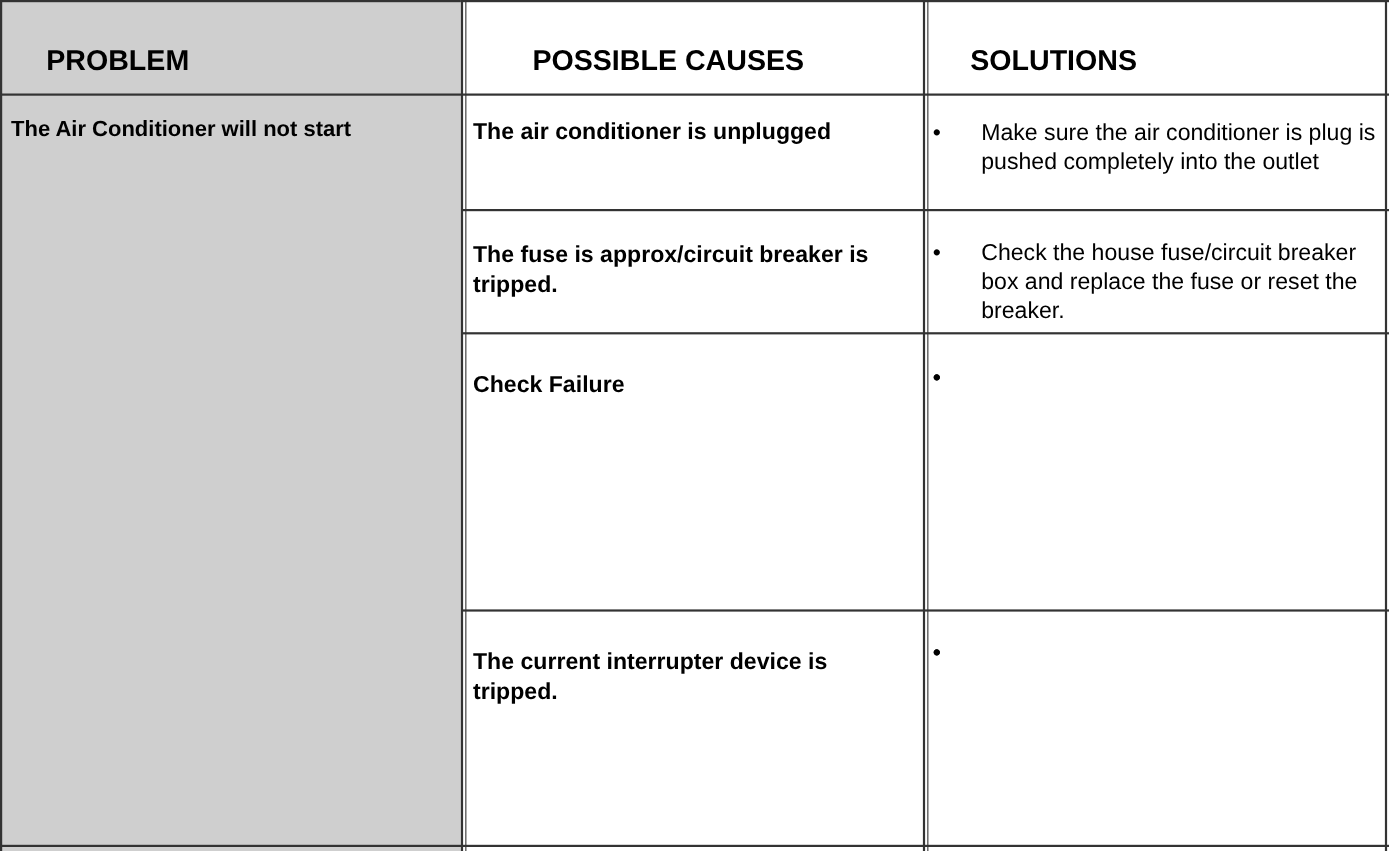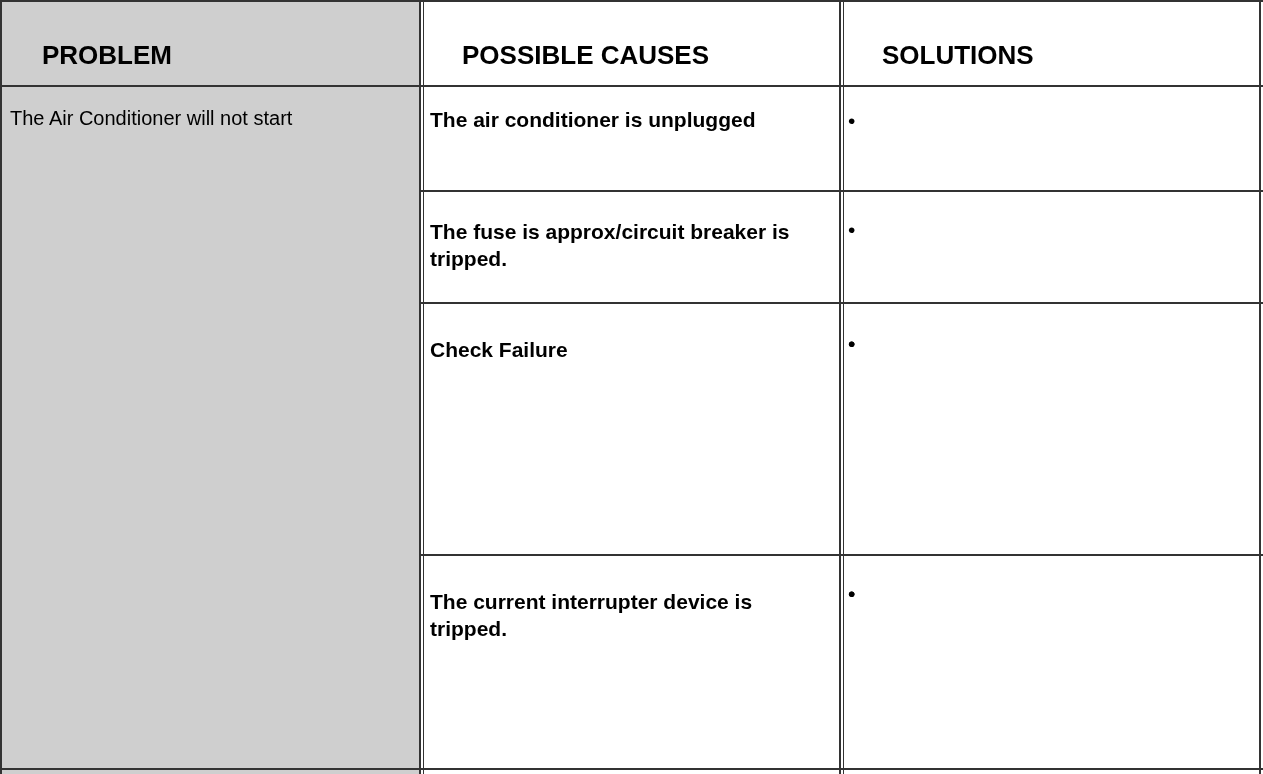--- a/index.html
+++ b/index.html
@@ -1,21 +1,21 @@
 <!DOCTYPE html>
 <html><head>
 <meta charset="utf-8">
 <style>
   html,body{margin:0;padding:0;background:#fff;}
   body{width:1263px;height:774px;overflow:hidden;position:relative;font-family:"Liberation Sans",sans-serif;color:#000;}
   .col-problem{position:absolute;left:0;top:0;width:419px;height:774px;background:#cfcfcf;border-left:2px solid #333;border-top:2px solid #333;box-sizing:border-box;}
   .vline{position:absolute;top:0;height:774px;border-left:2px solid #333;border-right:1px solid #333;width:2px;}
   .hline{position:absolute;height:0;border-top:2px solid #333;}
   .hdr{position:absolute;top:40px;font-weight:bold;font-size:26px;margin-left:32px;}
-  .prob{position:absolute;left:10px;top:107px;font-weight:normal;font-size:20px;}
+  .prob{position:absolute;left:10px;top:107px;font-weight:bold;font-size:20px;}
   .cause{position:absolute;left:430px;width:395px;font-size:21px;line-height:27px;font-weight:bold;}
   .sol{position:absolute;left:848px;width:405px;font-size:21px;line-height:26.5px;}
   .sol ul{margin:0;padding:0;list-style:none;}
   .sol li{position:relative;padding-left:44px;}
   .sol li .b{position:absolute;left:0;top:0;}
 </style>
 </head>
 <body>
 
 <div class="col-problem"></div>
@@ -24,38 +24,38 @@
 <div class="vline" style="left:839px;"></div>
 <div class="vline" style="left:1259px;"></div>
 
 <div class="hline" style="left:0;top:85px;width:1263px;"></div>
 <div class="hline" style="left:420px;top:190px;width:843px;"></div>
 <div class="hline" style="left:420px;top:302px;width:843px;"></div>
 <div class="hline" style="left:420px;top:554px;width:843px;"></div>
 <div class="hline" style="left:0;top:768px;width:1263px;"></div>
 
 <div class="hdr" style="left:10px;">PROBLEM</div>
-<div class="hdr" style="left:430px;text-align:center;">POSSIBLE CAUSES</div>
+<div class="hdr" style="left:452px;text-align:center;">POSSIBLE CAUSES</div>
 <div class="hdr" style="left:850px;">SOLUTIONS</div>
 
 <div class="prob">The Air Conditioner will not start</div>
 
 <div class="cause" style="top:106px;">The air conditioner is unplugged</div>
 <div class="cause" style="top:218px;">The fuse is approx/circuit breaker is tripped.</div>
 <div class="cause" style="top:336px;">Check Failure</div>
 <div class="cause" style="top:588px;">The current interrupter device is tripped.</div>
 
 <div class="sol" style="top:108px;">
     <ul>
-  <li><span class="b">•</span></li>
+  <li><span class="b">•</span><span>Make sure the air conditioner is plug is pushed completely into the outlet</span></li>
 </ul>
   </div>
 <div class="sol" style="top:217px;">
     <ul>
-  <li><span class="b">•</span></li>
+  <li><span class="b">•</span><span>Check the house fuse/circuit breaker box and replace the fuse or reset the breaker.</span></li>
 </ul>
   </div>
 <div class="sol" style="top:331px;">
     <ul>
   <li><span class="b">•</span></li>
   <li><span class="b">•</span></li>
 </ul>
   </div>
 <div class="sol" style="top:581px;">
     <ul>

